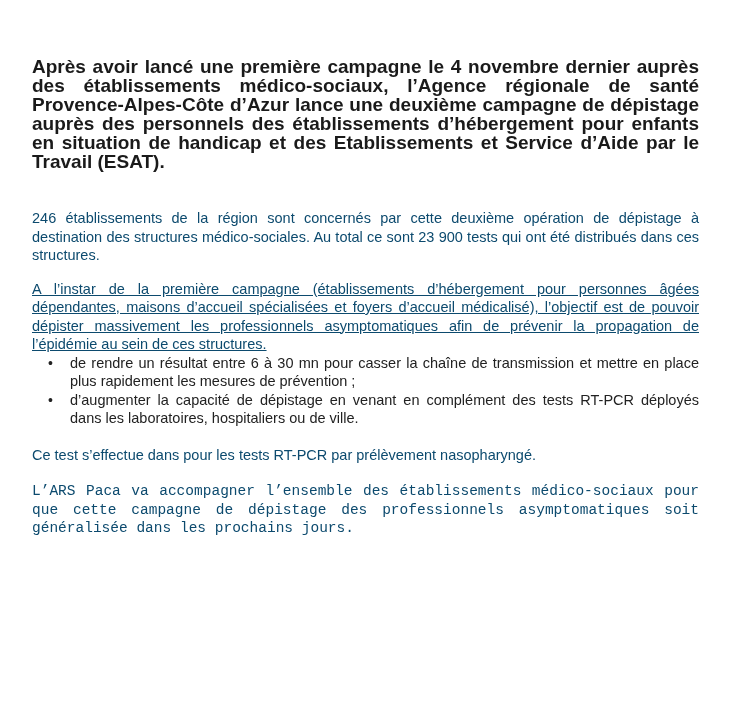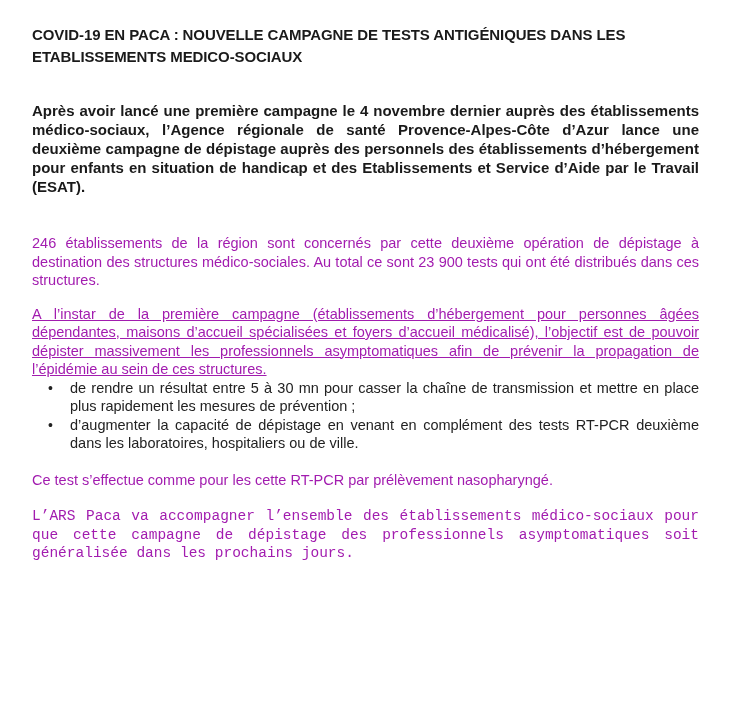--- a/index.html
+++ b/index.html
@@ -6,26 +6,26 @@
   body {
     width: 749px; height: 711px; overflow: hidden; position: relative;
     font-family: "Liberation Sans", sans-serif; color: #1a1a1a;
   }
   .page { position: absolute; left: 32px; top: 24px; width: 667px; }
   .title {
     font-weight: bold; font-size: 15px; line-height: 22px; margin: 0;
     letter-spacing: -0.1px;
   }
   .lead {
-    font-weight: bold; font-size: 15px; line-height: 19px;
+    font-weight: bold; font-size: 19px; line-height: 19px;
     text-align: justify; margin: 33px 0 0 0;
   }
   p.body {
     font-size: 14.5px; line-height: 18.5px; text-align: justify; margin: 0;
-    color: #a21caf;
+    color: #0c4a6e;
   }
   .p1 { margin-top: 38px !important; }
   .p2 { margin-top: 15px !important; text-decoration: underline; }
   .subhead {
     font-weight: bold; font-size: 14px; line-height: 18px; margin: 37px 0 0 0;
   }
   .p3 { margin-top: 18px !important; }
   ul.bullets { margin: 0; padding: 0; list-style: none; }
   ul.bullets li {
     position: relative; padding-left: 38px; font-size: 14.5px; line-height: 18.5px;
@@ -34,37 +34,36 @@
   ul.bullets li .dot {
     position: absolute; left: 16px; top: 0; font-size: 14px;
   }
   .p4 { margin-top: 18px !important; }
   .p5 { margin-top: 18px !important; font-family: Liberation Mono, monospace; }
 </style>
 </head>
 <body>
 
 <div class="page">
-  <h1 class="title">COVID-19 EN PACA  : NOUVELLE CAMPAGNE DE TESTS ANTIGÉNIQUES DANS LES ETABLISSEMENTS MEDICO-SOCIAUX</h1>
 
   <p class="lead">Après avoir lancé une première campagne le 4 novembre dernier auprès des établissements médico-sociaux, l’Agence régionale de santé Provence-Alpes-Côte d’Azur lance une deuxième campagne de dépistage auprès des personnels des établissements d’hébergement pour enfants en situation de handicap et des Etablissements et Service d’Aide par le Travail (ESAT).</p>
 
   <p class="body p1">246 établissements de la région sont concernés par cette deuxième opération de dépistage à destination des structures médico-sociales. Au total ce sont 23 900 tests qui ont été distribués dans ces structures.</p>
 
   <p class="body p2">A l’instar de la première campagne (établissements d’hébergement pour personnes âgées dépendantes, maisons d’accueil spécialisées et foyers d’accueil médicalisé), l’objectif est de pouvoir dépister massivement les professionnels asymptomatiques afin de prévenir la propagation de l’épidémie au sein de ces structures.</p>
 
 
 
   <ul class="bullets">
     <li>
       <span class="dot">•</span>
-      <span>de rendre un résultat entre 5 à 30 mn pour casser la chaîne de transmission et mettre en place plus rapidement les mesures de prévention  ;</span>
+      <span>de rendre un résultat entre 6 à 30 mn pour casser la chaîne de transmission et mettre en place plus rapidement les mesures de prévention  ;</span>
     </li>
     <li>
       <span class="dot">•</span>
-      <span>d’augmenter la capacité de dépistage en venant en complément des tests RT-PCR deuxième dans les laboratoires, hospitaliers ou de ville.</span>
+      <span>d’augmenter la capacité de dépistage en venant en complément des tests RT-PCR déployés dans les laboratoires, hospitaliers ou de ville.</span>
     </li>
   </ul>
 
-  <p class="body p4">Ce test s’effectue comme pour les cette RT-PCR par prélèvement nasopharyngé.</p>
+  <p class="body p4">Ce test s’effectue dans pour les tests RT-PCR par prélèvement nasopharyngé.</p>
 
   <p class="body p5">L’ARS Paca va accompagner l’ensemble des établissements médico-sociaux pour que cette campagne de dépistage des professionnels asymptomatiques soit généralisée dans les prochains jours.</p>
 </div>
 
 </body></html>

